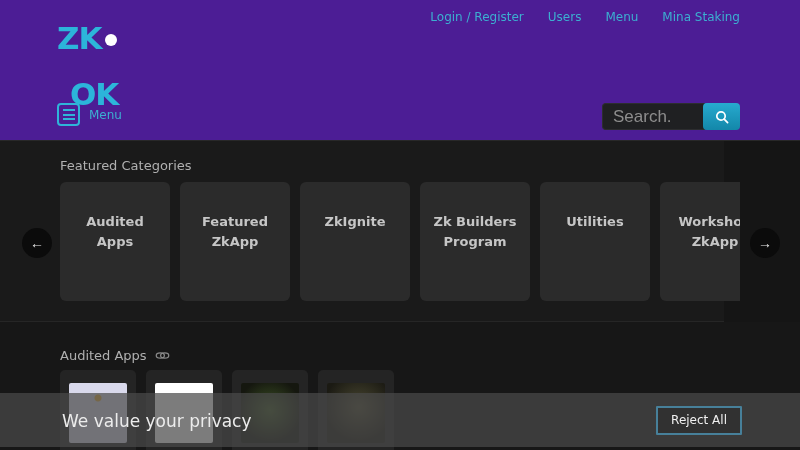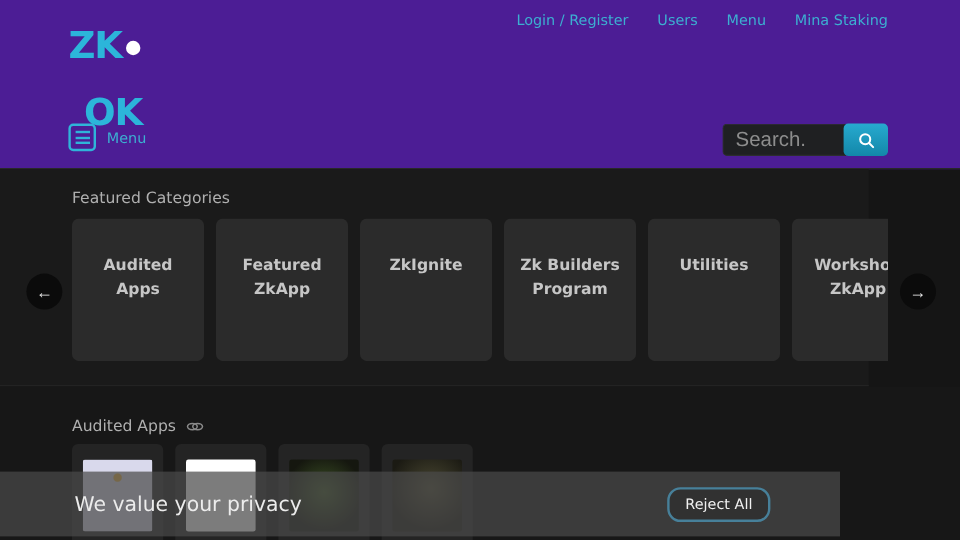--- a/index.html
+++ b/index.html
@@ -85,32 +85,32 @@
     padding:13px 9px 0; cursor:pointer;
   }
   .thumb .img { width:100%; height:60px; border-radius:2px; }
   .img-light  { background:radial-gradient(circle at 50% 25%, #e8b54a 0 3px, rgba(0,0,0,0) 4px), #d9d9ec; }
   .img-white  { background:#ffffff; }
   .img-green  { background:radial-gradient(circle at 50% 45%, #3e5426, #15170f 72%); }
   .img-olive  { background:radial-gradient(circle at 55% 40%, #4a4832, #1b1a13 72%); }
 
   
   .cookie {
-    position:absolute; left:0; top:393px; width:700px; height:54px;
+    position:absolute; left:0; top:393px; width:800px; height:54px;
     background:rgba(74,74,74,0.72); z-index:10;
     display:flex; align-items:center; padding:0 58px 0 62px;
   }
   .cookie-text-col { margin-top:2px; }
   .cookie-title { color:#ececec; font-size:17px; font-weight:normal; }
   .cookie-msg { color:#d2d2d2; font-size:11px; margin-top:5px; }
   .cookie-msg a { color:#3fb3d5; text-decoration:none; cursor:pointer; }
   .cookie-buttons { margin-left:auto; display:flex; align-items:center; gap:8px; }
   .reject-btn {
     height:29px; padding:0 13px; background:rgba(18,18,18,0.25);
-    border:2px solid #47809a; border-radius:11px; color:#f0f0f0;
+    border:2px solid #47809a; border-radius:1px; color:#f0f0f0;
     font-size:12px; cursor:pointer; font-family:inherit;
   }
   .accept-btn {
     width:68px; height:44px; border:none; border-radius:8px;
     background:linear-gradient(180deg,#27a9cd,#1385a8);
     color:#fff; font-weight:bold; font-size:13px; line-height:1.35;
     cursor:pointer; font-family:inherit;
   }
 </style>
 </head>

